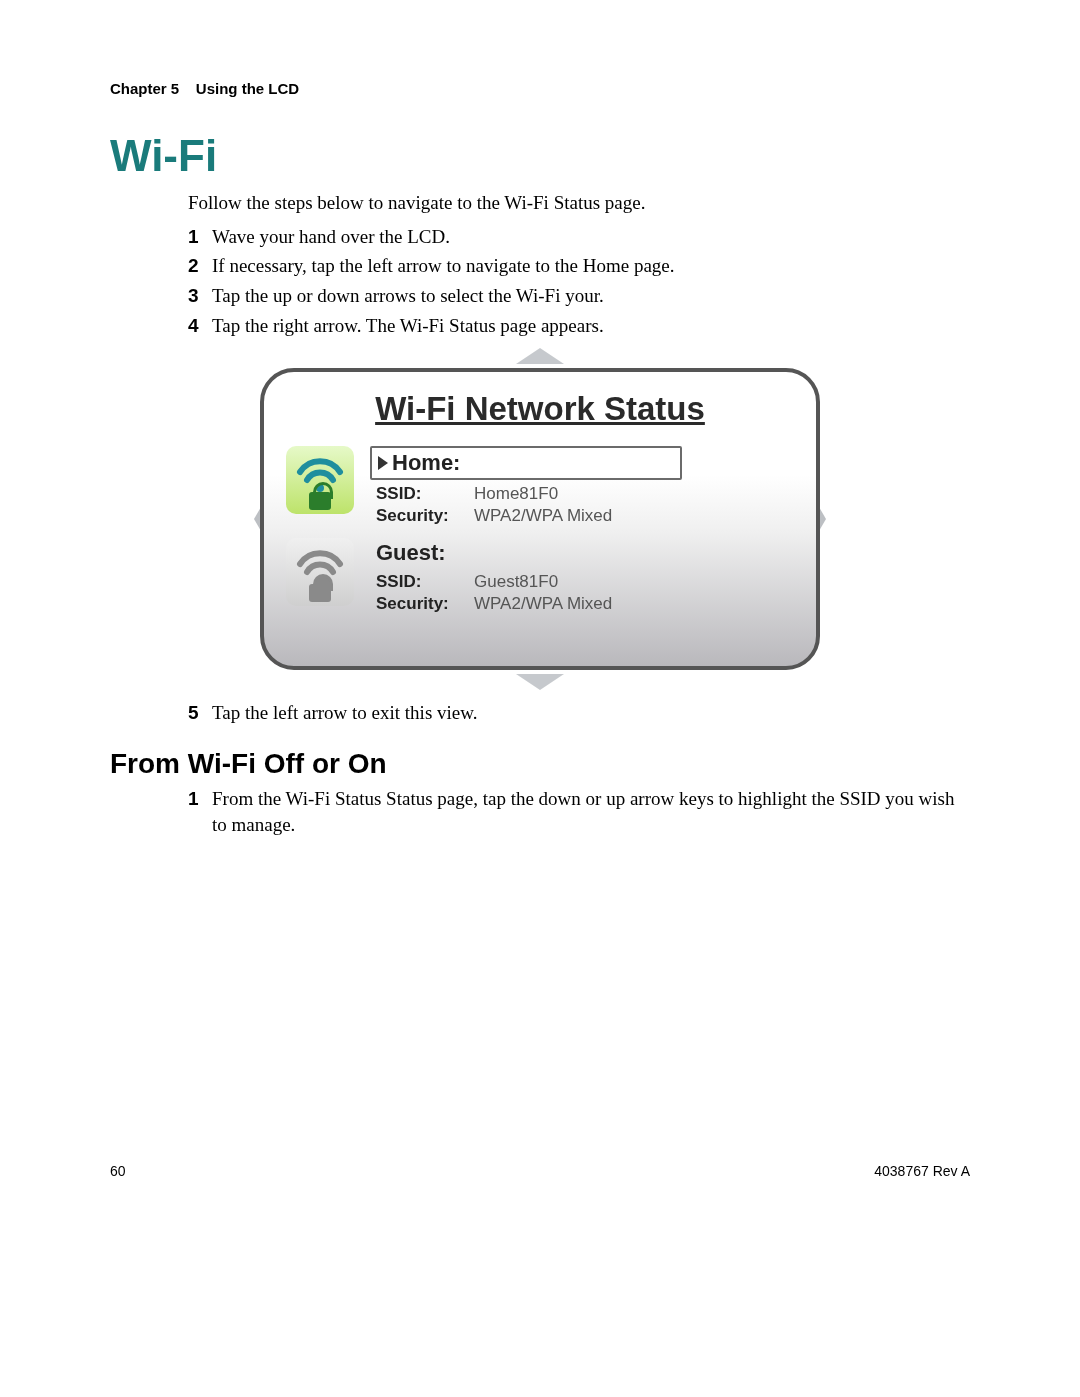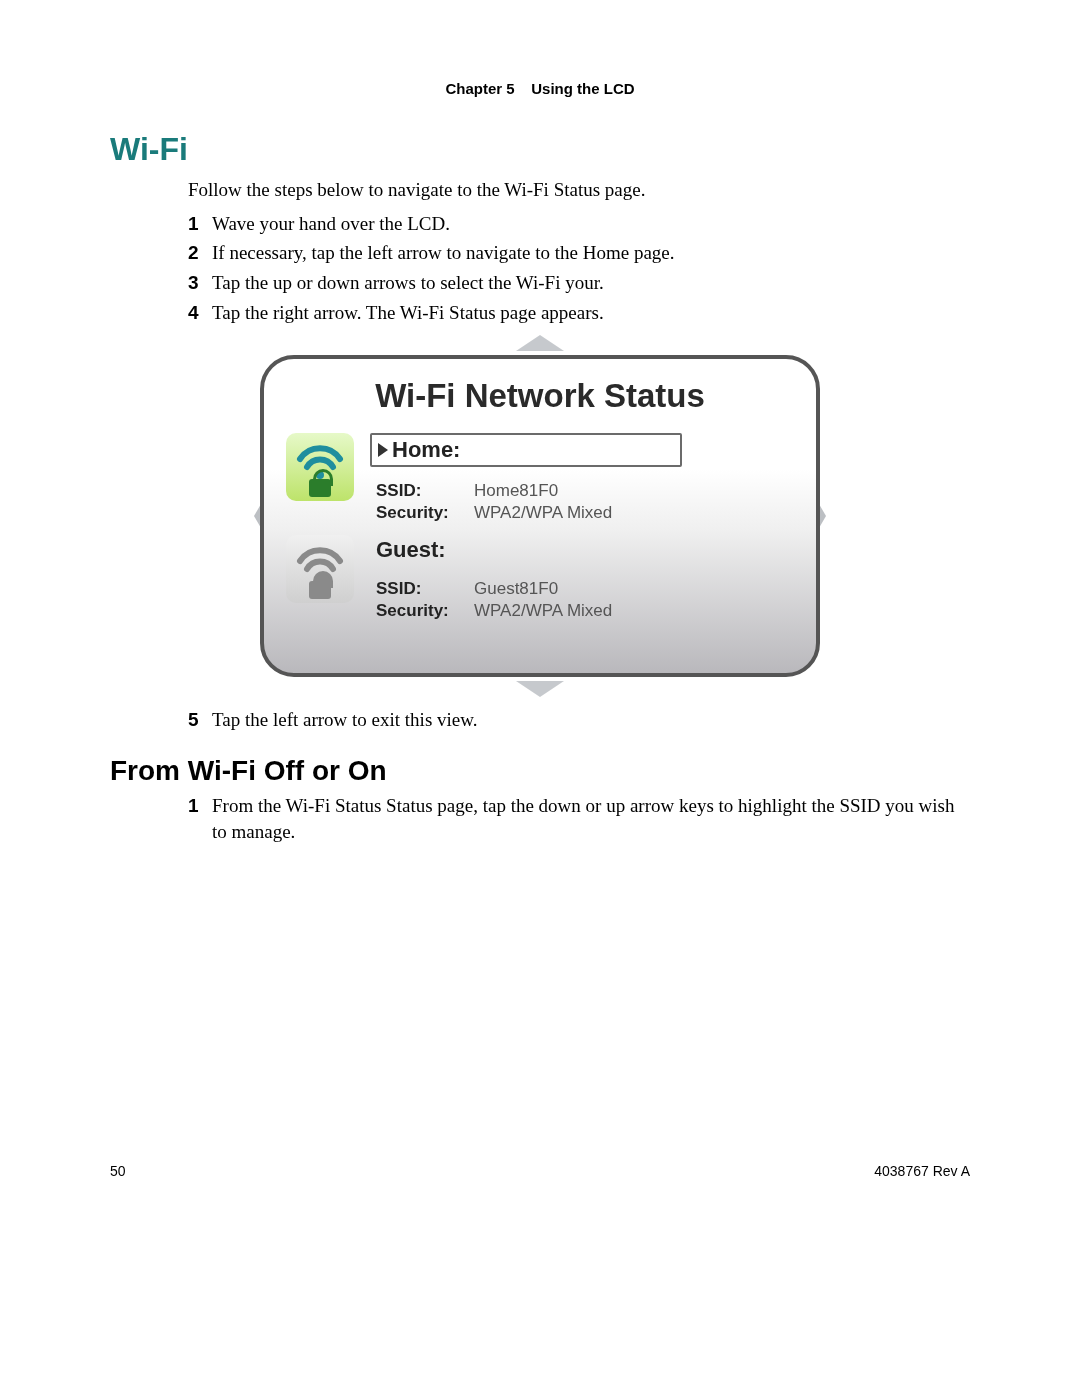--- a/index.html
+++ b/index.html
@@ -15,25 +15,24 @@
     padding: 80px 110px 40px 110px;
     min-height: 1397px;
     box-sizing: border-box;
     position: relative;
   }
   .chapter-header {
     font-family: Arial, Helvetica, sans-serif;
     font-weight: bold;
     font-size: 15px;
     margin-bottom: 34px;
-    text-align: center;
   }
   h1.section-title {
     font-family: Arial, Helvetica, sans-serif;
-    font-size: 32px;
+    font-size: 44px;
     font-weight: bold;
     color: #1a7b7b;
     margin: 0 0 10px 0;
   }
   .intro, .body-text {
     margin: 4px 0 8px 78px;
     line-height: 1.3;
   }
   ol.steps {
     list-style: none;
@@ -102,20 +101,21 @@
     padding: 18px 22px 40px 22px;
     position: relative;
     font-family: Arial, Helvetica, sans-serif;
   }
   .lcd-title {
     font-size: 33px;
     font-weight: bold;
     text-align: center;
     color: #2a2a2a;
     margin: 0 0 18px 0;
+    text-decoration: underline;
   }
   .net-row {
     display: flex;
     align-items: flex-start;
     gap: 16px;
     margin: 6px 0 12px 0;
     position: relative;
   }
   .wifi-icon {
     width: 68px; height: 68px;
@@ -132,21 +132,21 @@
   .wifi-icon .lock::before{
     content:""; position:absolute; top:-10px; left:4px; width:14px; height:14px;
     border:3px solid #2b7d2b; border-bottom:none; border-radius:10px 10px 0 0;
   }
   .wifi-icon.gray { background: linear-gradient(#f0f0f0,#cfcfcf); }
   .wifi-icon.gray .lock, .wifi-icon.gray .lock::before { background:#8a8a8a; border-color:#8a8a8a;}
   .net-name-row {
     display:flex; align-items:center; gap:4px;
     border: 2px solid #6b6b6b; border-radius:2px;
     padding: 2px 220px 2px 6px;
-    margin-bottom: 14px;
+    margin-bottom: 4px;
   }
   .net-name-row.noborder { border: none; padding-left: 6px; }
   .net-name-row .tri {
     width:0;height:0;border-top:7px solid transparent;border-bottom:7px solid transparent;border-left:10px solid #333;
   }
   .net-name {
     font-size: 22px; font-weight: bold; color:#222;
   }
   .kv { display:flex; gap:8px; font-size:17px; margin:2px 0 0 6px; }
   .kv .k { font-weight:bold; width:90px; color:#222;}
@@ -254,16 +254,16 @@
   <h2 class="subsection">From Wi-Fi Off or On</h2>
 
   <ol class="steps">
     <li>
         <span class="num">1</span>
         <span>From the Wi-Fi Status Status page, tap the down or up arrow keys to highlight the SSID you wish to manage.</span>
       </li>
   </ol>
 
   <div class="footer">
-    <span>50</span>
+    <span>60</span>
     <span>4038767 Rev A</span>
   </div>
 </div>
 
 </body></html>

